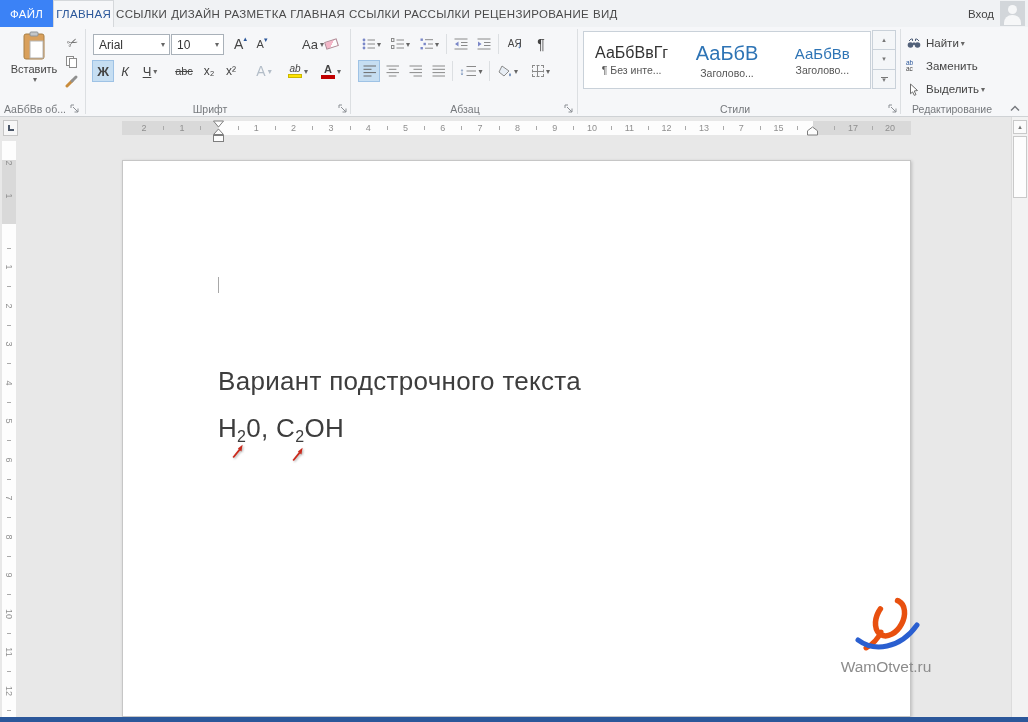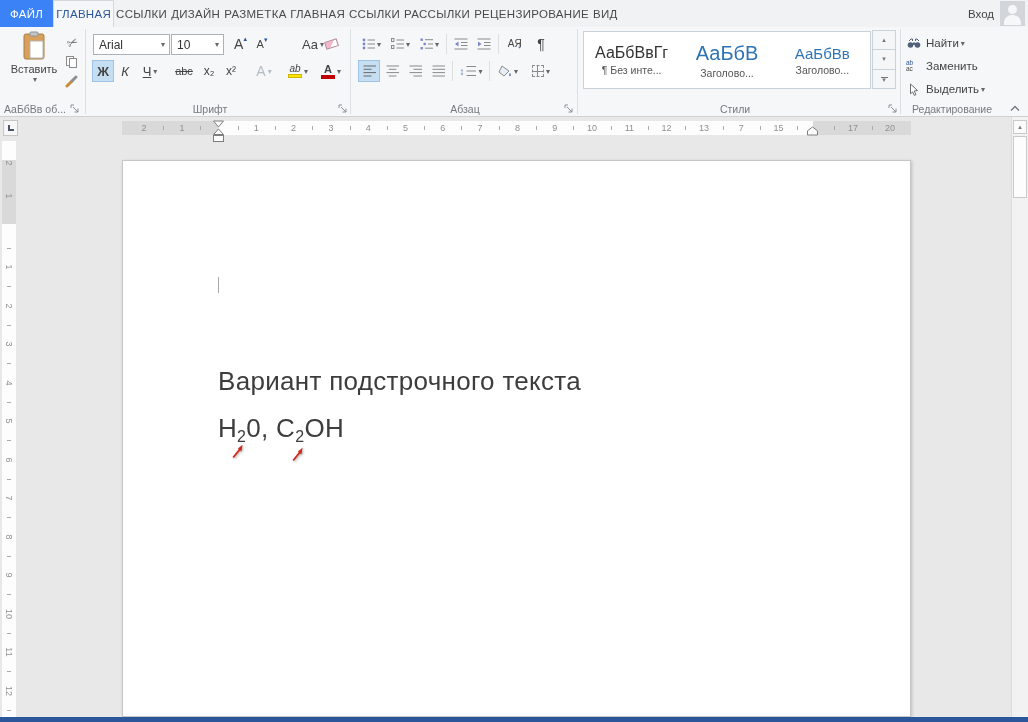--- a/index.html
+++ b/index.html
@@ -476,20 +476,30 @@
 
   <svg class="red-arrow" style="left:229px; top:441px;" width="18" height="20" viewBox="0 0 18 20">
     <path d="M4.2 16.5 L10.8 8.4" stroke="#cb2a1c" stroke-width="1.8"></path>
     <path d="M13.6 3.8 L8.9 7.6 L12.4 10.4 Z" fill="#cb2a1c"></path>
   </svg>
   <svg class="red-arrow" style="left:289px; top:444px;" width="18" height="20" viewBox="0 0 18 20">
     <path d="M4.2 16.5 L10.8 8.4" stroke="#cb2a1c" stroke-width="1.8"></path>
     <path d="M13.6 3.8 L8.9 7.6 L12.4 10.4 Z" fill="#cb2a1c"></path>
   </svg>
 
+  <div class="watermark">
+    <svg width="104" height="66" viewBox="0 0 104 66">
+      <g transform="translate(22,0)">
+        <ellipse cx="34" cy="26" rx="13" ry="19" transform="rotate(28 34 26)" fill="none" stroke="#e8500f" stroke-width="5.5" stroke-linecap="round" stroke-dasharray="82 20" stroke-dashoffset="28"></ellipse>
+        <path d="M25 40 C 22 47 17 52 10 56" fill="none" stroke="#e8500f" stroke-width="5" stroke-linecap="round"></path>
+        <path d="M2 48 C 18 60 44 57 61 33" fill="none" stroke="#2a5fd0" stroke-width="5" stroke-linecap="round"></path>
+      </g>
+    </svg>
+    <div class="wm-text">WamOtvet.ru</div>
+  </div>
 
   <div class="scrollbar">
     <div class="sc-up">
         <span>▴</span>
       </div>
     <div class="sc-thumb"></div>
   </div>
   <div class="statusbar"></div>
 
 </div>

